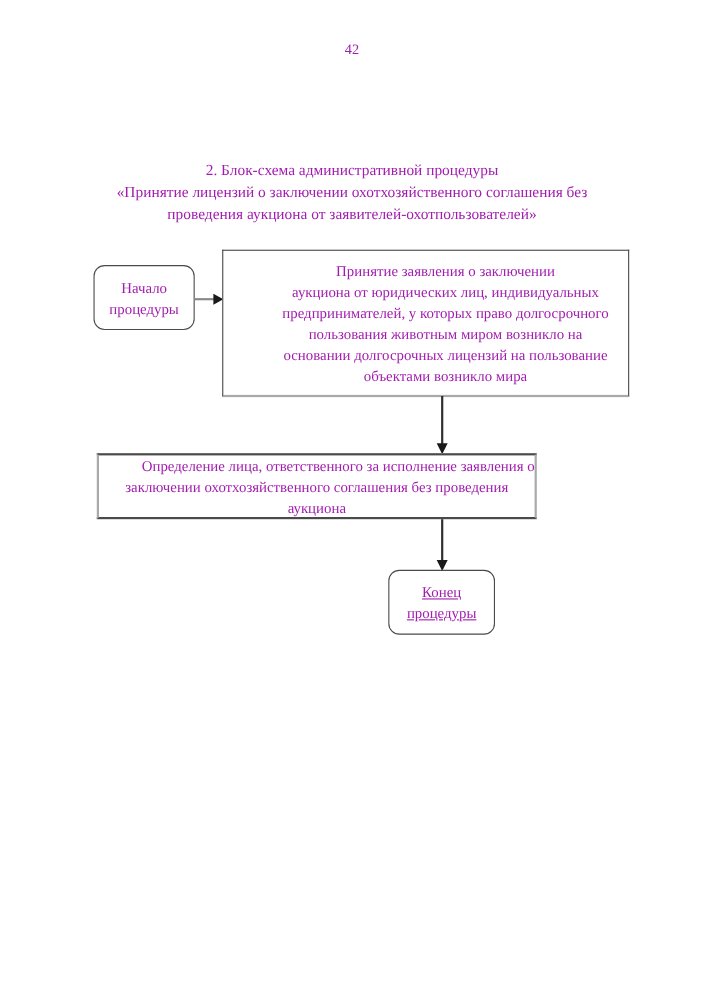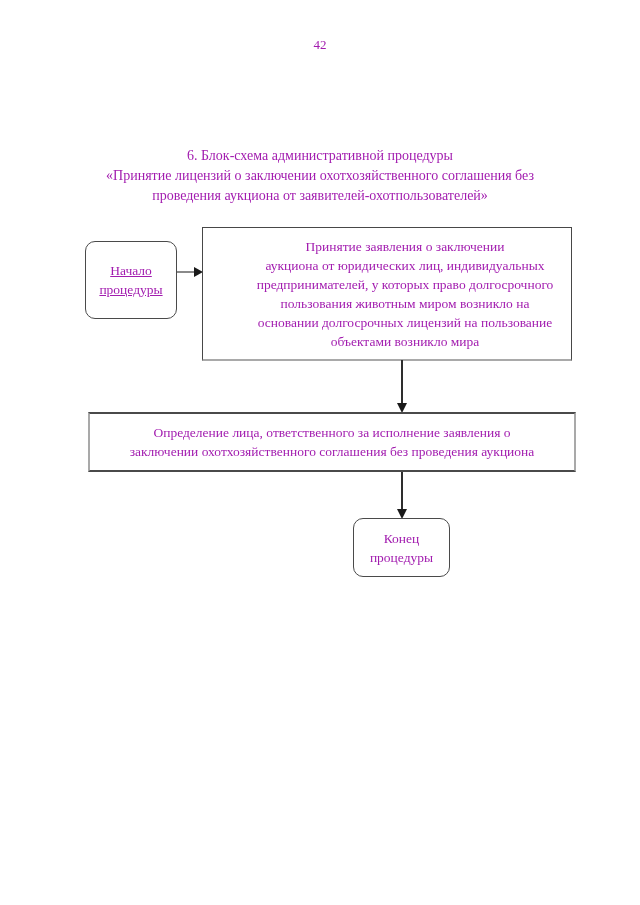--- a/index.html
+++ b/index.html
@@ -33,46 +33,47 @@
     flex-direction: column;
     justify-content: center;
     align-items: center;
     text-align: center;
     font-size: 13.5px;
     line-height: 19px;
     background: #ffffff;
   }
   .node-start {
     left: 85px; top: 241px;
-    width: 92px; height: 78px;
+    width: 92px; height: 59px;
     border: 1.5px solid #4a4a4a;
     border-radius: 10px;
     padding: 16px 6px;
-    text-decoration: underline;
   }
   .node-process {
     left: 202px; top: 227px;
     width: 370px; height: 134px;
     border: 1px solid #474747;
     border-bottom: 2px solid #a9a9a9;
     padding-left: 36px;
   }
   .node-assign {
     left: 88px; top: 412px;
-    width: 488px; height: 60px;
+    width: 400px; height: 60px;
     border-style: solid;
     border-width: 2px;
     border-color: #4a4a4a #a9a9a9;
+    align-items: flex-end;
   }
   .node-end {
     left: 353px; top: 518px;
     width: 97px; height: 59px;
     border: 1.5px solid #4a4a4a;
     border-radius: 10px;
     padding: 18px 6px;
+    text-decoration: underline;
   }
   .h-arrow { position: absolute; left: 177px; top: 267px; width: 26px; height: 10px; }
   .h-arrow .line {
     position: absolute; left: 0; top: 4px;
     width: 18px; height: 2px; background: #8a8a8a;
   }
   .h-arrow .head {
     position: absolute; right: 0; top: 0;
     width: 0; height: 0;
     border-left: 9px solid #1a1a1a;
@@ -95,21 +96,21 @@
   .v-arrow-2 { left: 396px; top: 472px; height: 47px; }
 </style>
 </head>
 <body>
 
 <div class="page">
 
   <div class="page-number">42</div>
 
   <div class="title">
-    <div>6. Блок-схема административной процедуры</div>
+    <div>2. Блок-схема административной процедуры</div>
     <div>«Принятие лицензий о заключении охотхозяйственного соглашения без</div>
     <div>проведения аукциона от заявителей-охотпользователей»</div>
   </div>
 
   <div class="node node-start">
     <span>Начало процедуры</span>
   </div>
 
   <div class="h-arrow">
     <div class="line"></div>

